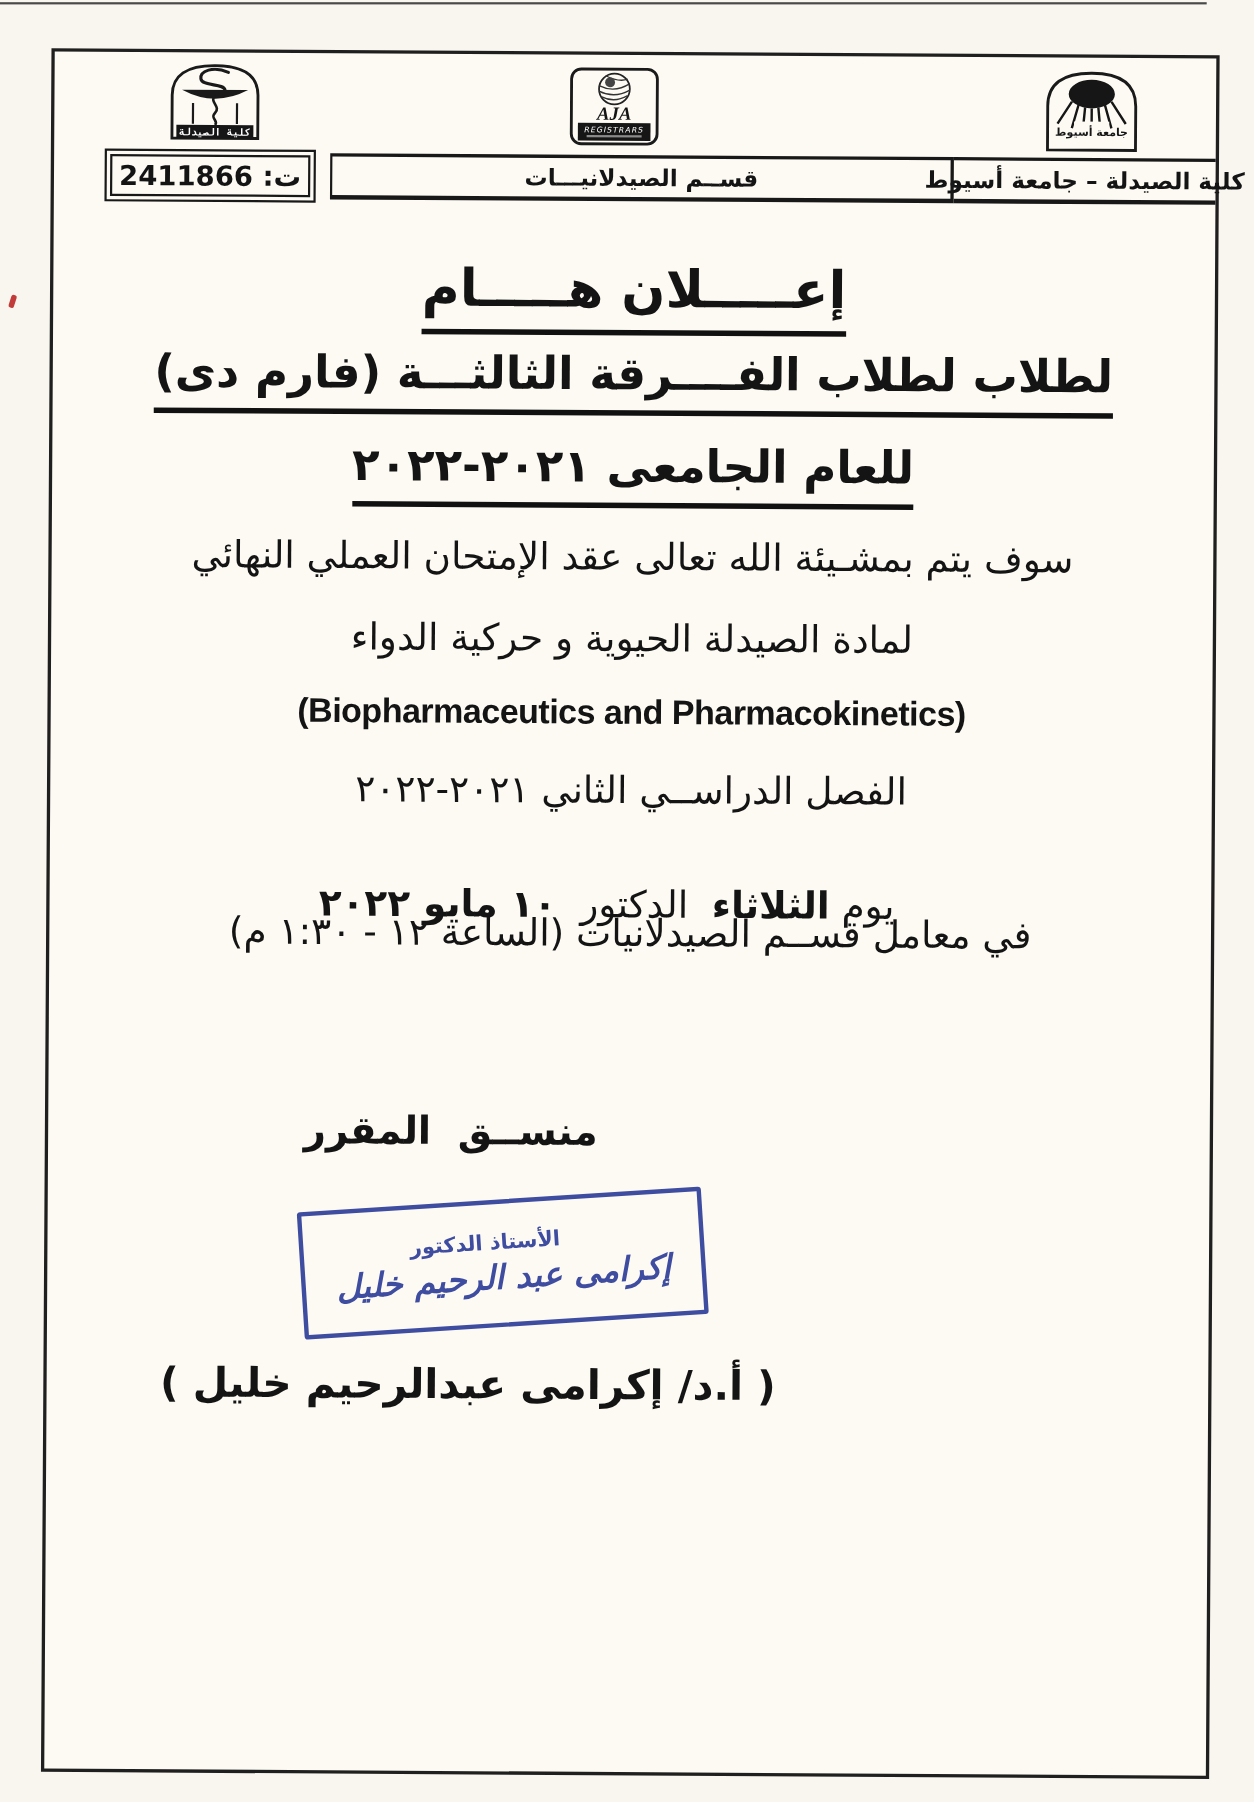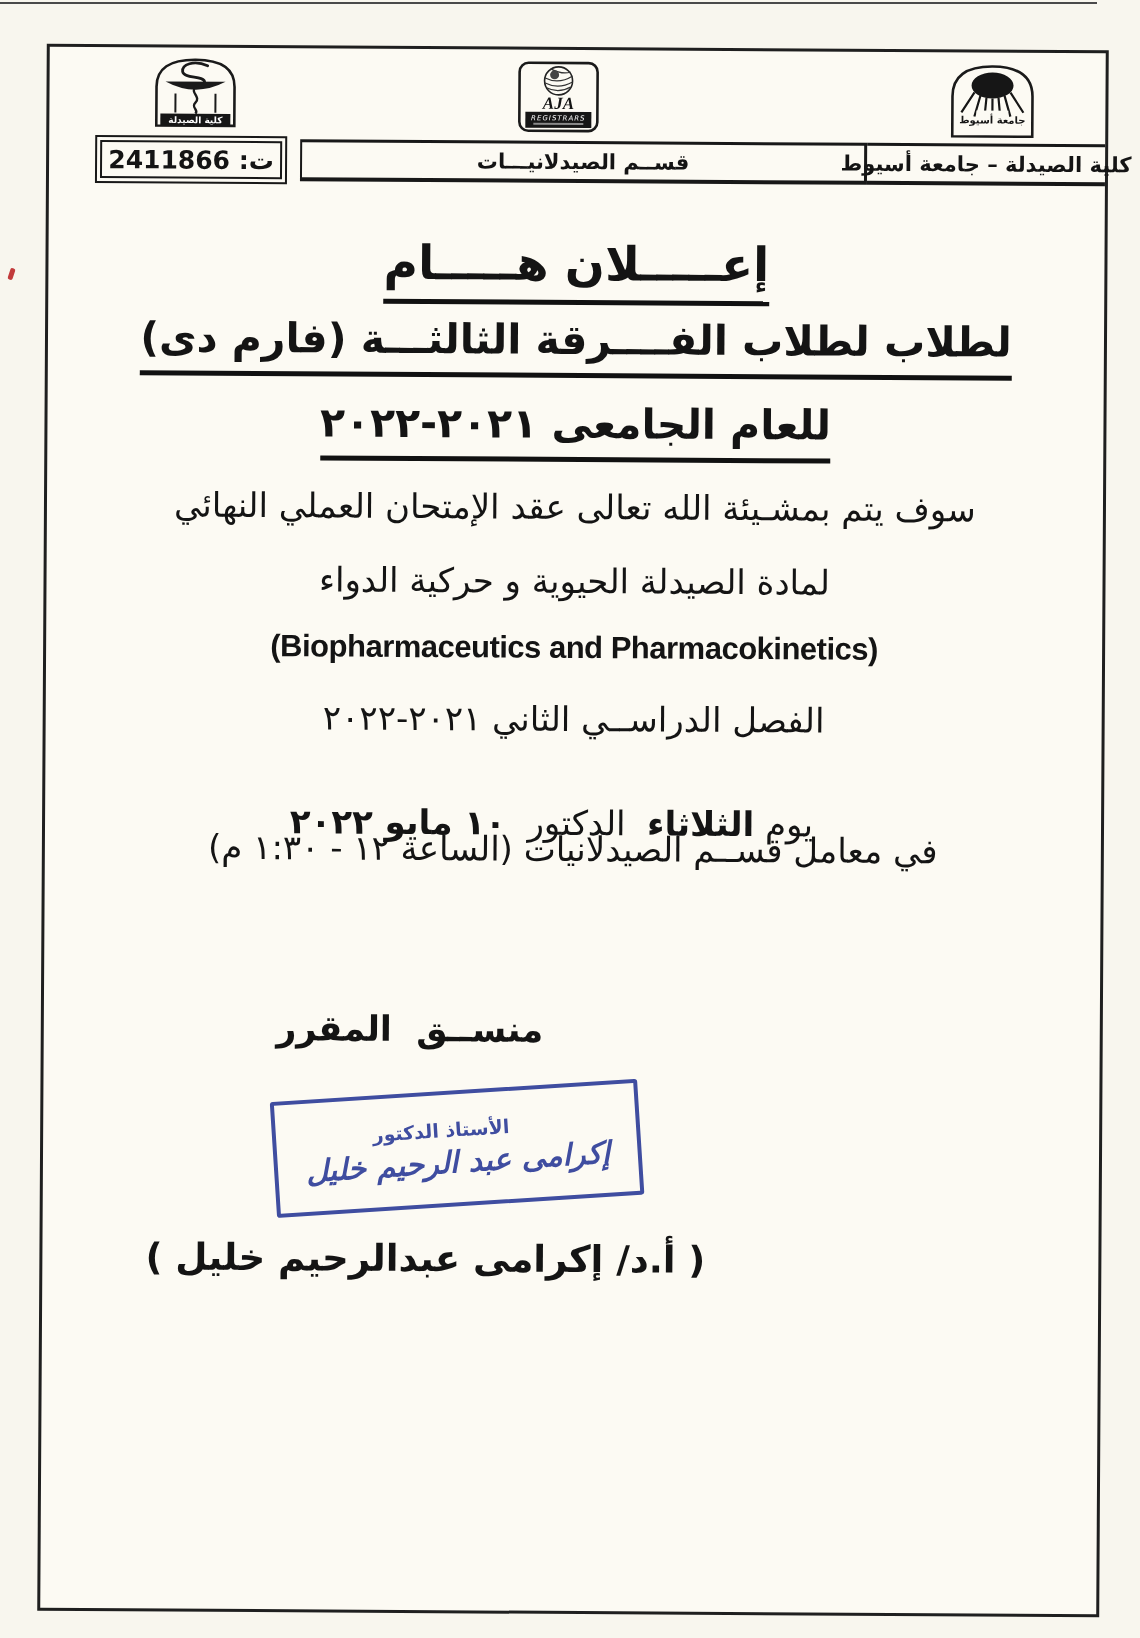--- a/index.html
+++ b/index.html
@@ -15,21 +15,21 @@
 
   .frame{
     position:absolute;left:42px;top:47px;width:1056px;height:1561px;
     border:3px solid #1f1f1f;background:#fcfaf3;
     transform:rotate(0.35deg);transform-origin:50% 50%;
     box-sizing:content-box;
   }
 
   
   .logo{position:absolute;}
-  .logo-pharmacy{left:104px;top:9px;}
+  .logo-pharmacy{left:104px;top:9px;font-family:Liberation Mono, monospace;}
   .logo-aja{left:468px;top:11px;font-style:italic;}
   .logo-univ{left:900px;top:11px;text-decoration:underline;}
 
   
   .hbar{position:absolute;left:0;top:91px;width:100%;height:42px;}
   .bar-seg{
     position:absolute;top:0;height:42px;box-sizing:border-box;
     border-top:3px solid #181818;border-bottom:4px solid #181818;
     display:flex;align-items:center;justify-content:center;
     font-weight:700;font-size:21px;direction:rtl;white-space:nowrap;

